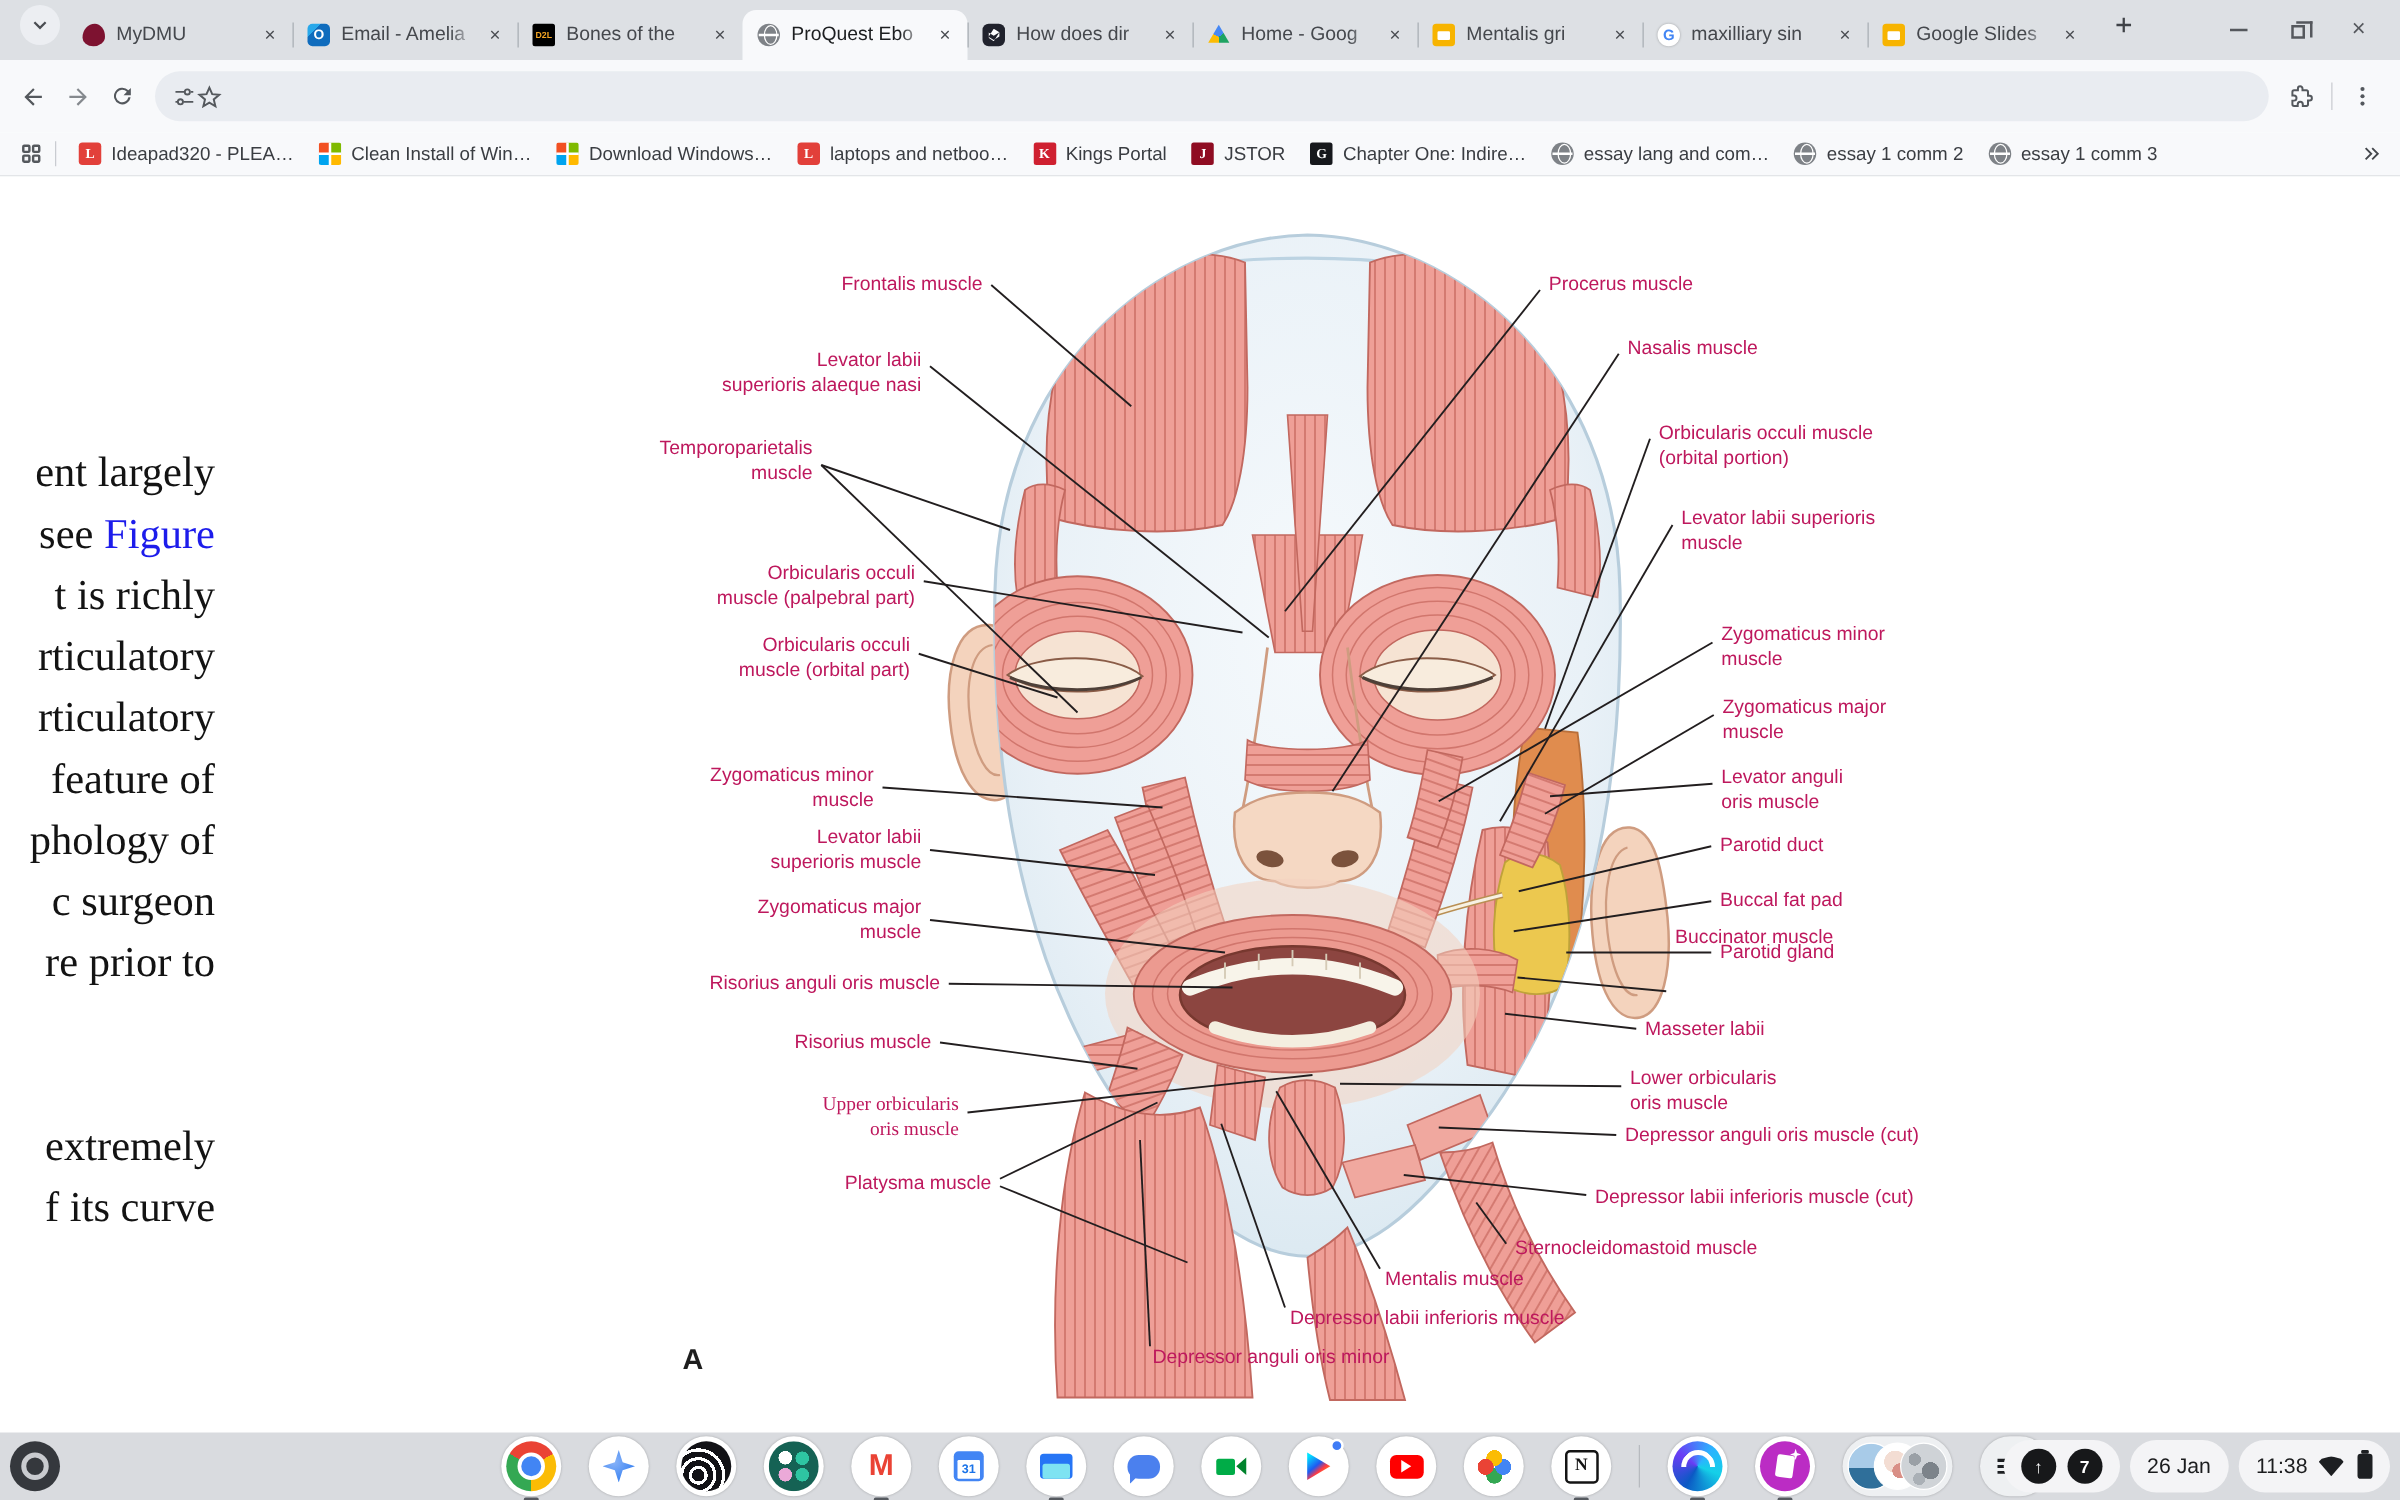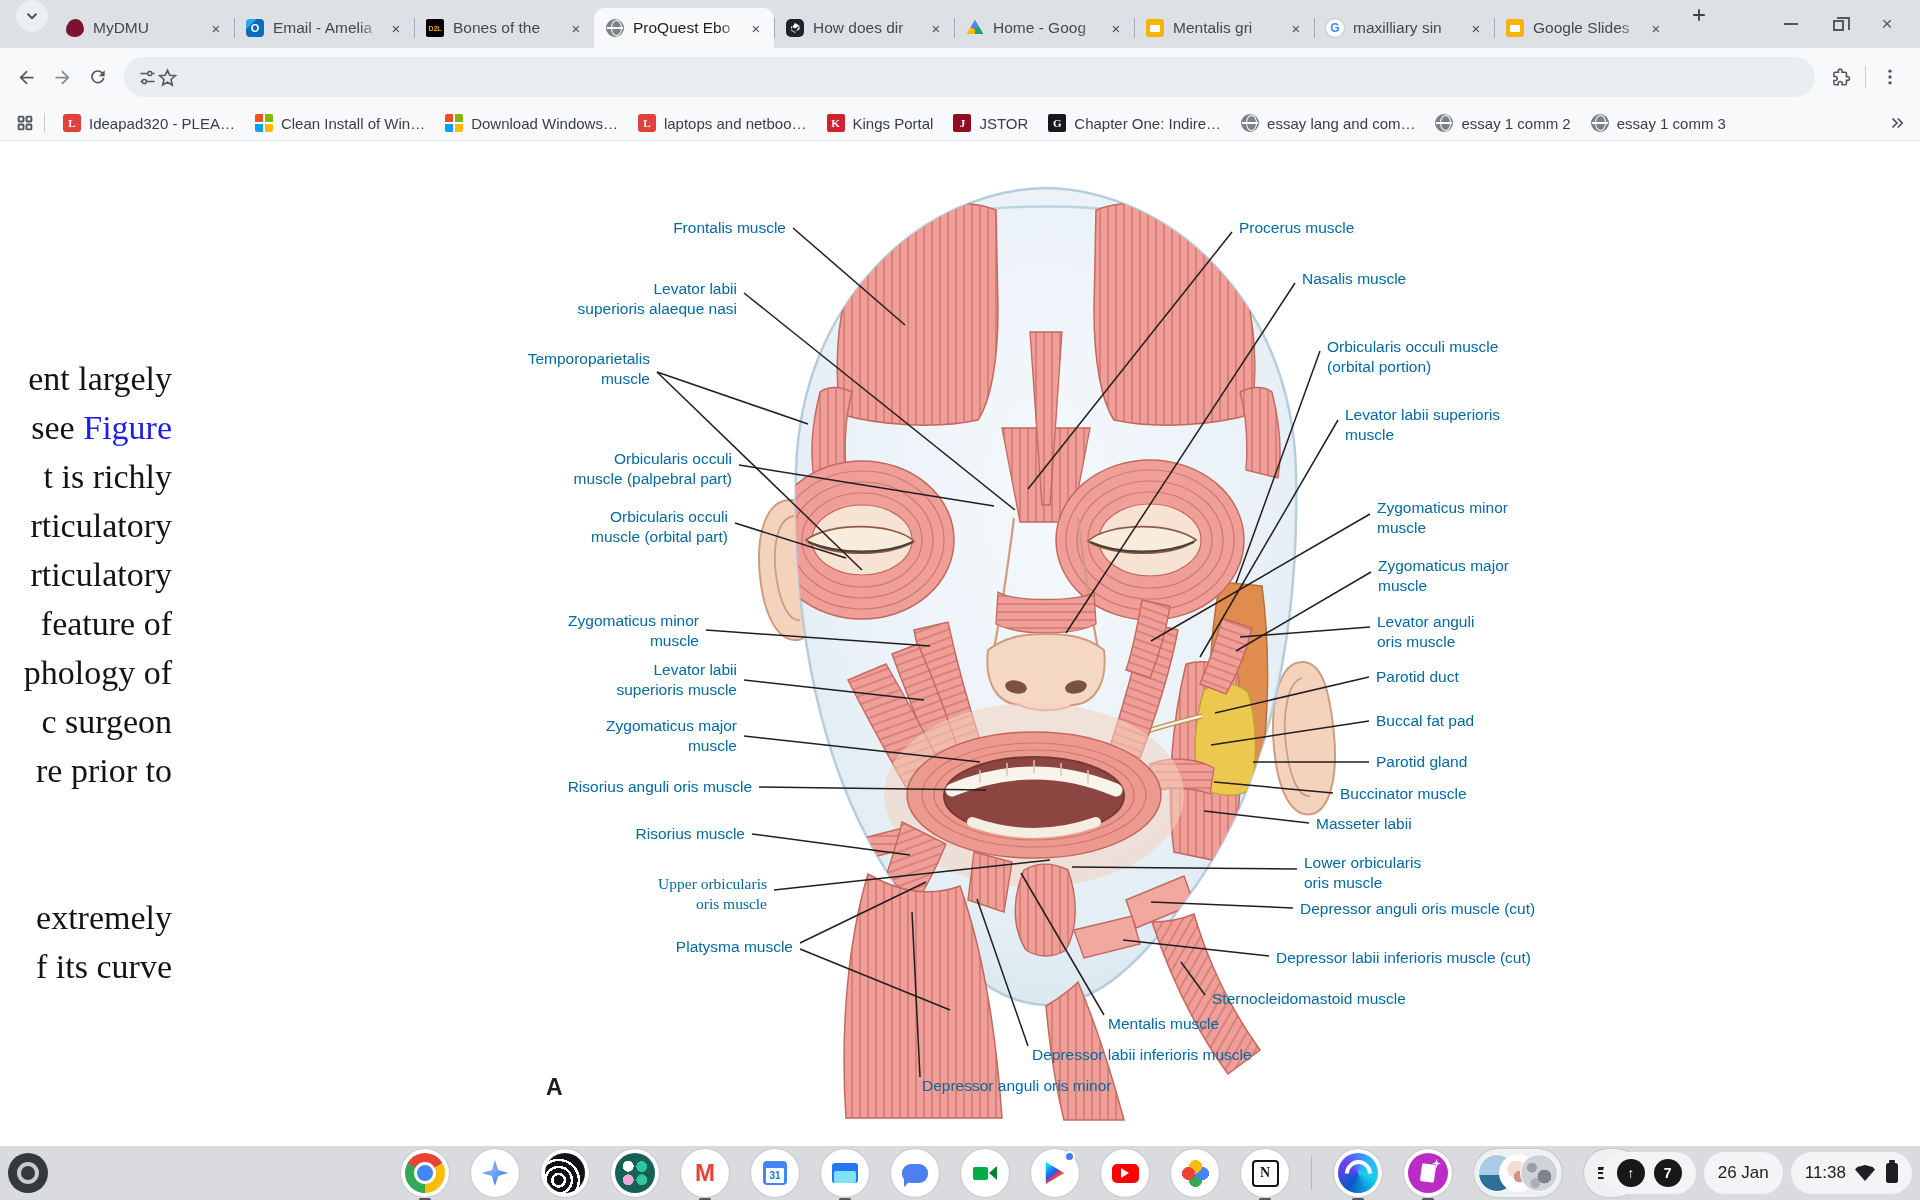--- a/index.html
+++ b/index.html
@@ -2,21 +2,21 @@
 <html><head>
 <meta charset="utf-8">
 <title>ProQuest Ebook Central Reader</title>
 <style>
 *{margin:0;padding:0;box-sizing:border-box}
 html,body{width:1920px;height:1200px;overflow:hidden}
 body{font-family:"Liberation Sans",sans-serif;background:#fff}
 .screen{position:relative;width:1920px;height:1200px;background:#fff}
 
 
-.tabstrip{position:absolute;top:0;left:0;right:0;height:48px;background:#dde0e4;display:flex;align-items:flex-start;padding-left:8px}
+.tabstrip{position:absolute;top:0;left:0;right:0;height:48px;background:#dde0e4;display:flex;align-items:center;padding-left:8px}
 .tab-search{width:32px;height:32px;margin:0 6px 8px 8px;border-radius:50%;background:#eceef2;border:none;display:flex;align-items:center;justify-content:center;color:#4a4d52;flex:none}
 .tabs{display:flex;align-items:flex-end;height:48px}
 .tab{width:180px;height:40px;display:flex;align-items:center;padding:0 8px 0 12px;position:relative;color:#45484d;border-radius:11px 11px 0 0;flex:none}
 .tab.active{background:#f8f9fb;color:#1c1e20}
 .tab:not(.active):not(:first-child)::before{content:"";position:absolute;left:0;top:10px;height:20px;width:1px;background:#a8adb3}
 .tab-title{flex:1;font-size:15.5px;white-space:nowrap;overflow:hidden;margin:0 2px 0 9px;-webkit-mask-image:linear-gradient(90deg,#000 78%,transparent 97%);mask-image:linear-gradient(90deg,#000 78%,transparent 97%)}
 .tab-close{width:20px;height:20px;border-radius:50%;display:flex;align-items:center;justify-content:center;font-size:15px;color:#4a4d52;flex:none}
 .newtab{width:30px;height:30px;margin:0 0 9px 10px;border:none;background:transparent;color:#3f4247;display:flex;align-items:center;justify-content:center;flex:none}
 .win-controls{margin-left:auto;display:flex;align-items:center;gap:30px;padding:0 24px;height:48px;color:#55585d}
 .wc{display:flex;align-items:center;justify-content:center;width:18px;height:18px}
@@ -68,21 +68,21 @@
 .fv-gblack{background:#16181c;border-radius:2px}
 .fv-gblack::after{content:"G";color:#fff;font:700 11px/1 "Liberation Serif",serif}
 
 
 .content{position:absolute;top:142px;bottom:54px;left:0;right:0;background:#fff}
 .book-text{position:absolute;left:0;top:212px;width:172px;font-family:"Liberation Serif",serif;font-size:34px;line-height:49px;color:#131313;text-align:right}
 .book-text .ln{height:49px;white-space:nowrap}
 .book-text .link{color:#1d1ceb}
 #figure-art{position:absolute;left:0;top:0;width:1920px;height:1200px;pointer-events:none}
 .fig-labels{position:absolute;inset:0;pointer-events:none}
-.fig-label{position:absolute;font:15.5px/19.5px "Liberation Sans",sans-serif;color:#0369a1;white-space:nowrap}
+.fig-label{position:absolute;font:15.5px/19.5px "Liberation Sans",sans-serif;color:#be185d;white-space:nowrap}
 .fig-label.right{text-align:right}
 .panel-letter{position:absolute;left:546px;top:1074px;font:700 23px "Liberation Sans",sans-serif;color:#1e1e1e}
 
 
 .shelf{position:absolute;left:0;right:0;bottom:0;height:54px;background:#d9dbdf}
 .launcher{position:absolute;left:8px;top:7px;width:40px;height:40px;border-radius:50%;background:#35383d;display:flex;align-items:center;justify-content:center}
 .launcher::after{content:"";width:14px;height:14px;border-radius:50%;border:4px solid #c9cbcf}
 .apps{position:absolute;left:401px;top:3px;display:flex;align-items:center;gap:22px;height:48px}
 .app{width:48px;height:48px;border-radius:50%;background:#fff;box-shadow:0 0 2px rgba(0,0,0,.25);position:relative;display:flex;align-items:center;justify-content:center;flex:none}
 .app.run .rundash,.rundash{position:absolute;left:50%;transform:translateX(-50%);bottom:-4px;width:12px;height:3px;border-radius:2px;background:#565a60}
@@ -567,21 +567,21 @@
       </div>
       <div class="fig-label left" style="top: 667px; left: 1376px;">
         <div>Parotid duct</div>
       </div>
       <div class="fig-label left" style="top: 711px; left: 1376px;">
         <div>Buccal fat pad</div>
       </div>
       <div class="fig-label left" style="top: 752px; left: 1376px;">
         <div>Parotid gland</div>
       </div>
-      <div class="fig-label left" style="top: 784px; left: 1340px;">
+      <div class="fig-label left" style="top: 740px; left: 1340px;">
         <div>Buccinator muscle</div>
       </div>
       <div class="fig-label left" style="top: 814px; left: 1316px;">
         <div>Masseter labii</div>
       </div>
       <div class="fig-label left" style="top: 853px; left: 1304px;">
         <div>Lower orbicularis</div>
         <div>oris muscle</div>
       </div>
       <div class="fig-label left" style="top: 899px; left: 1300px;">

